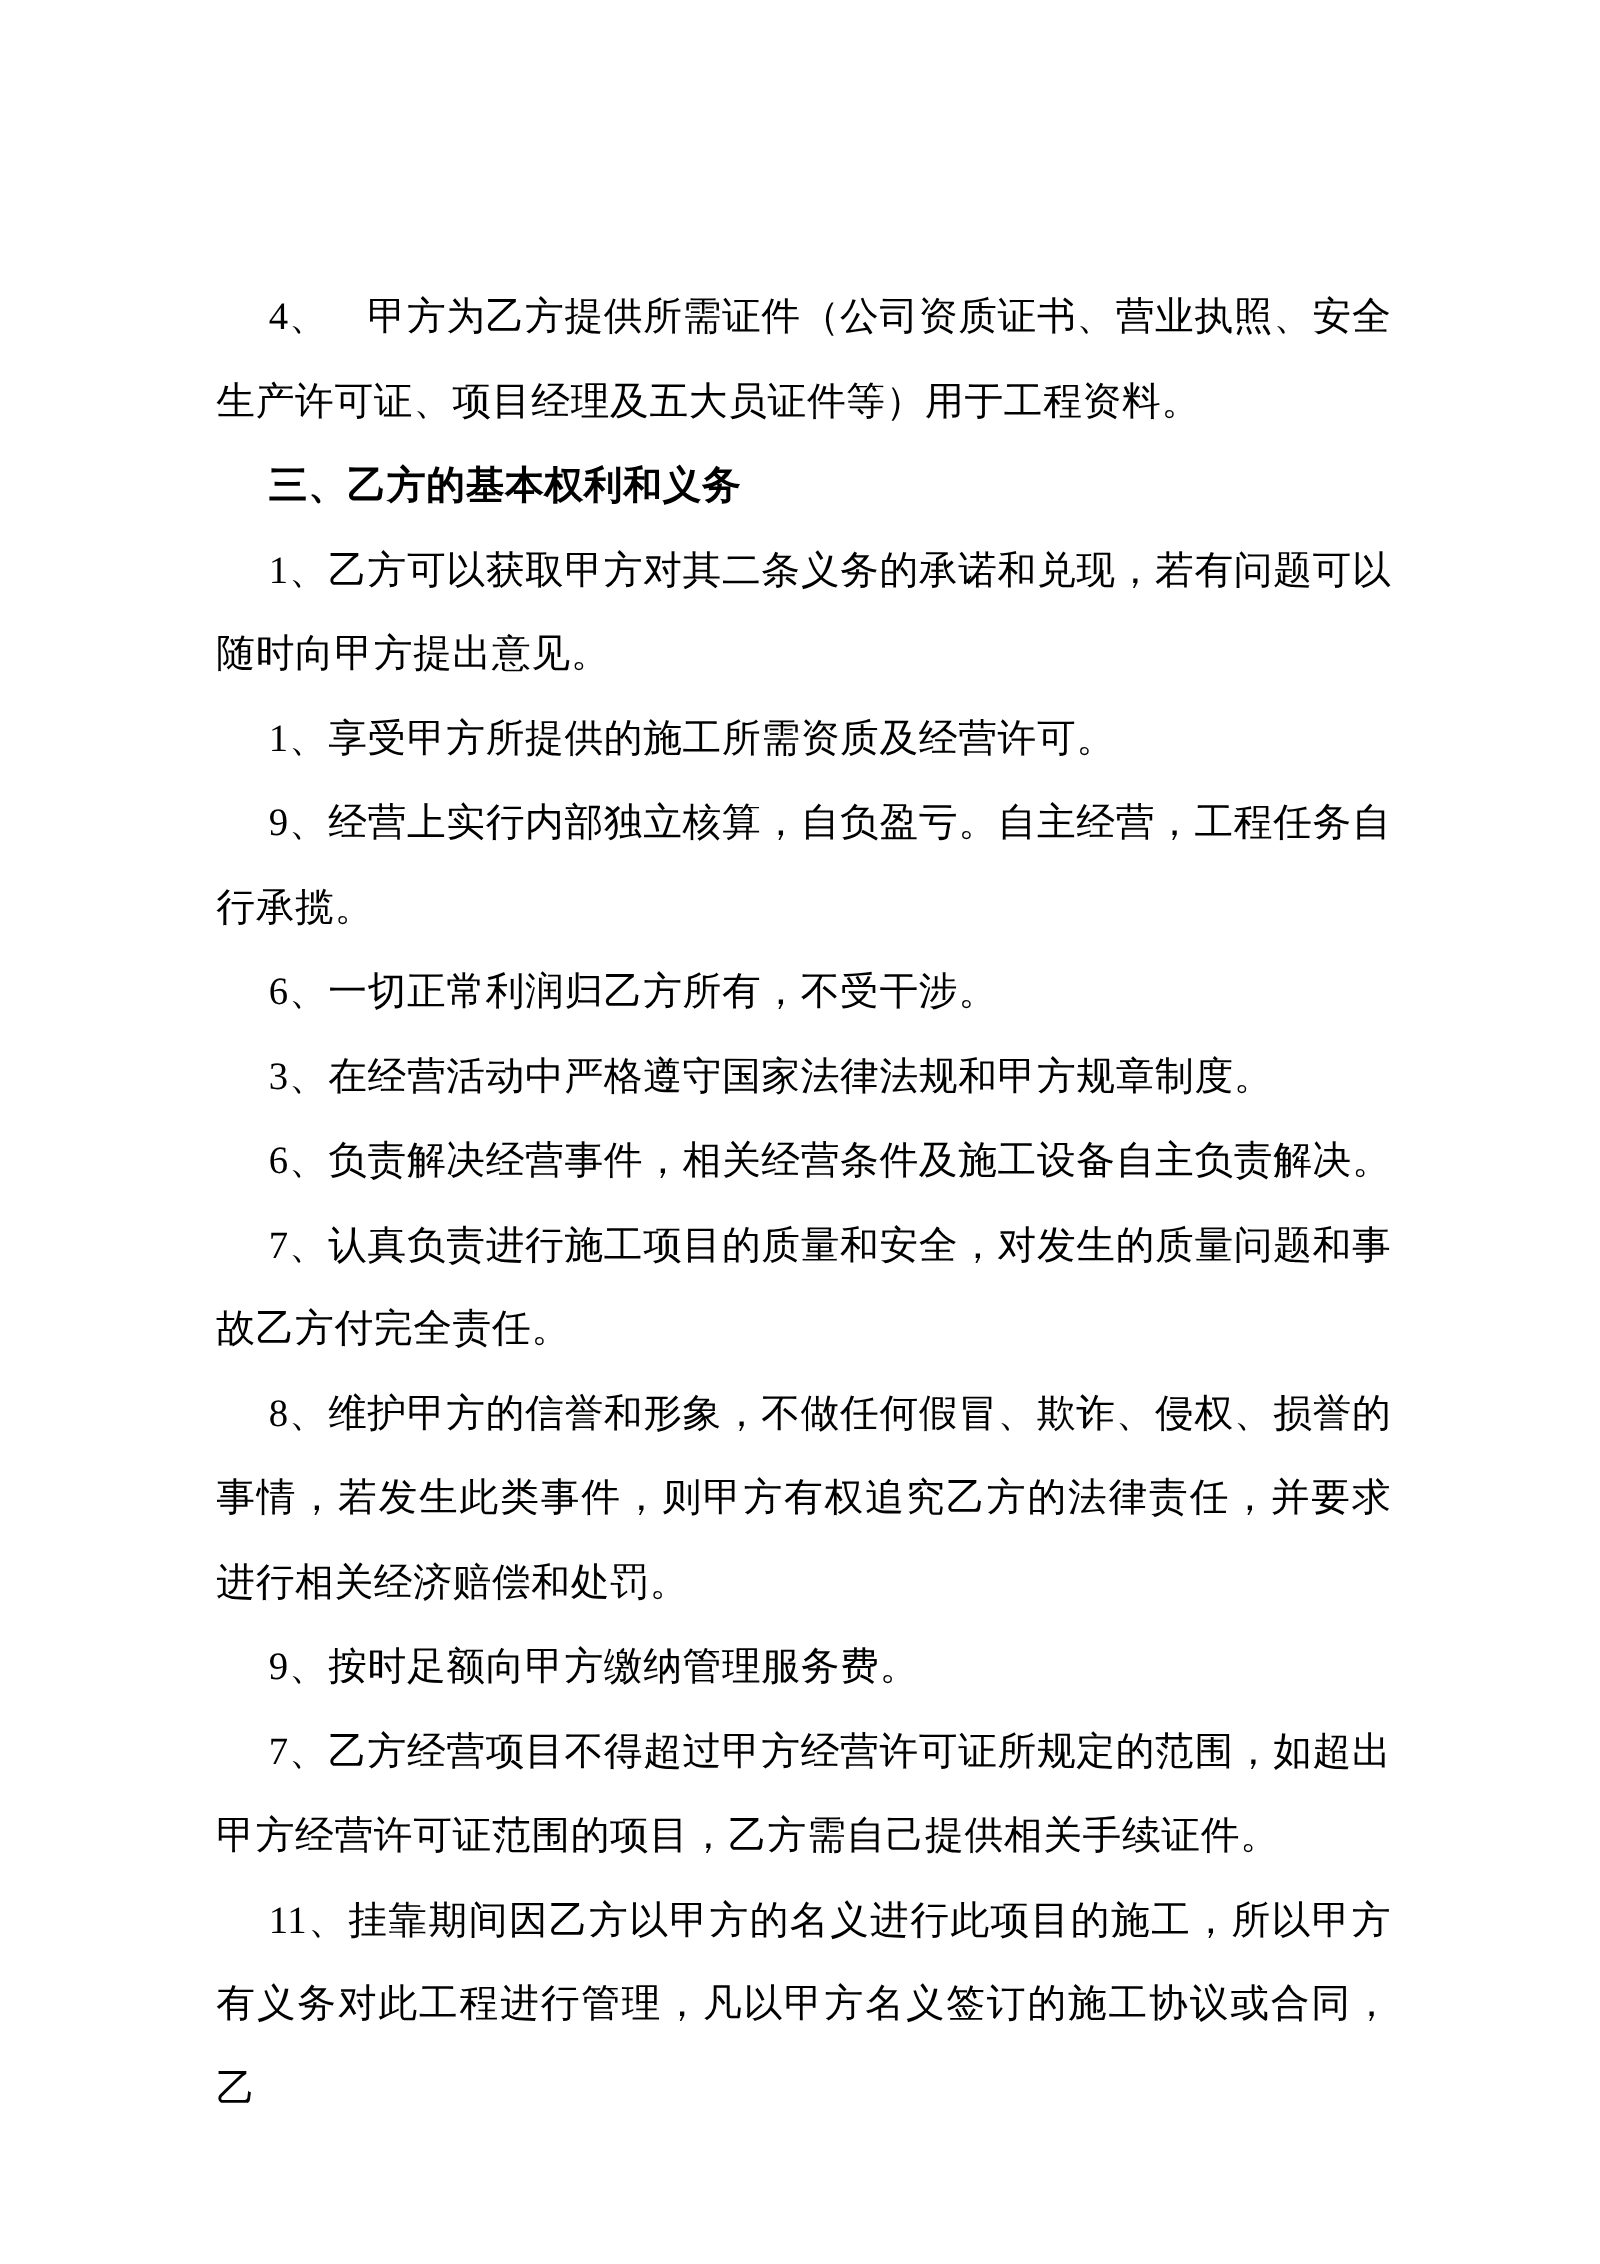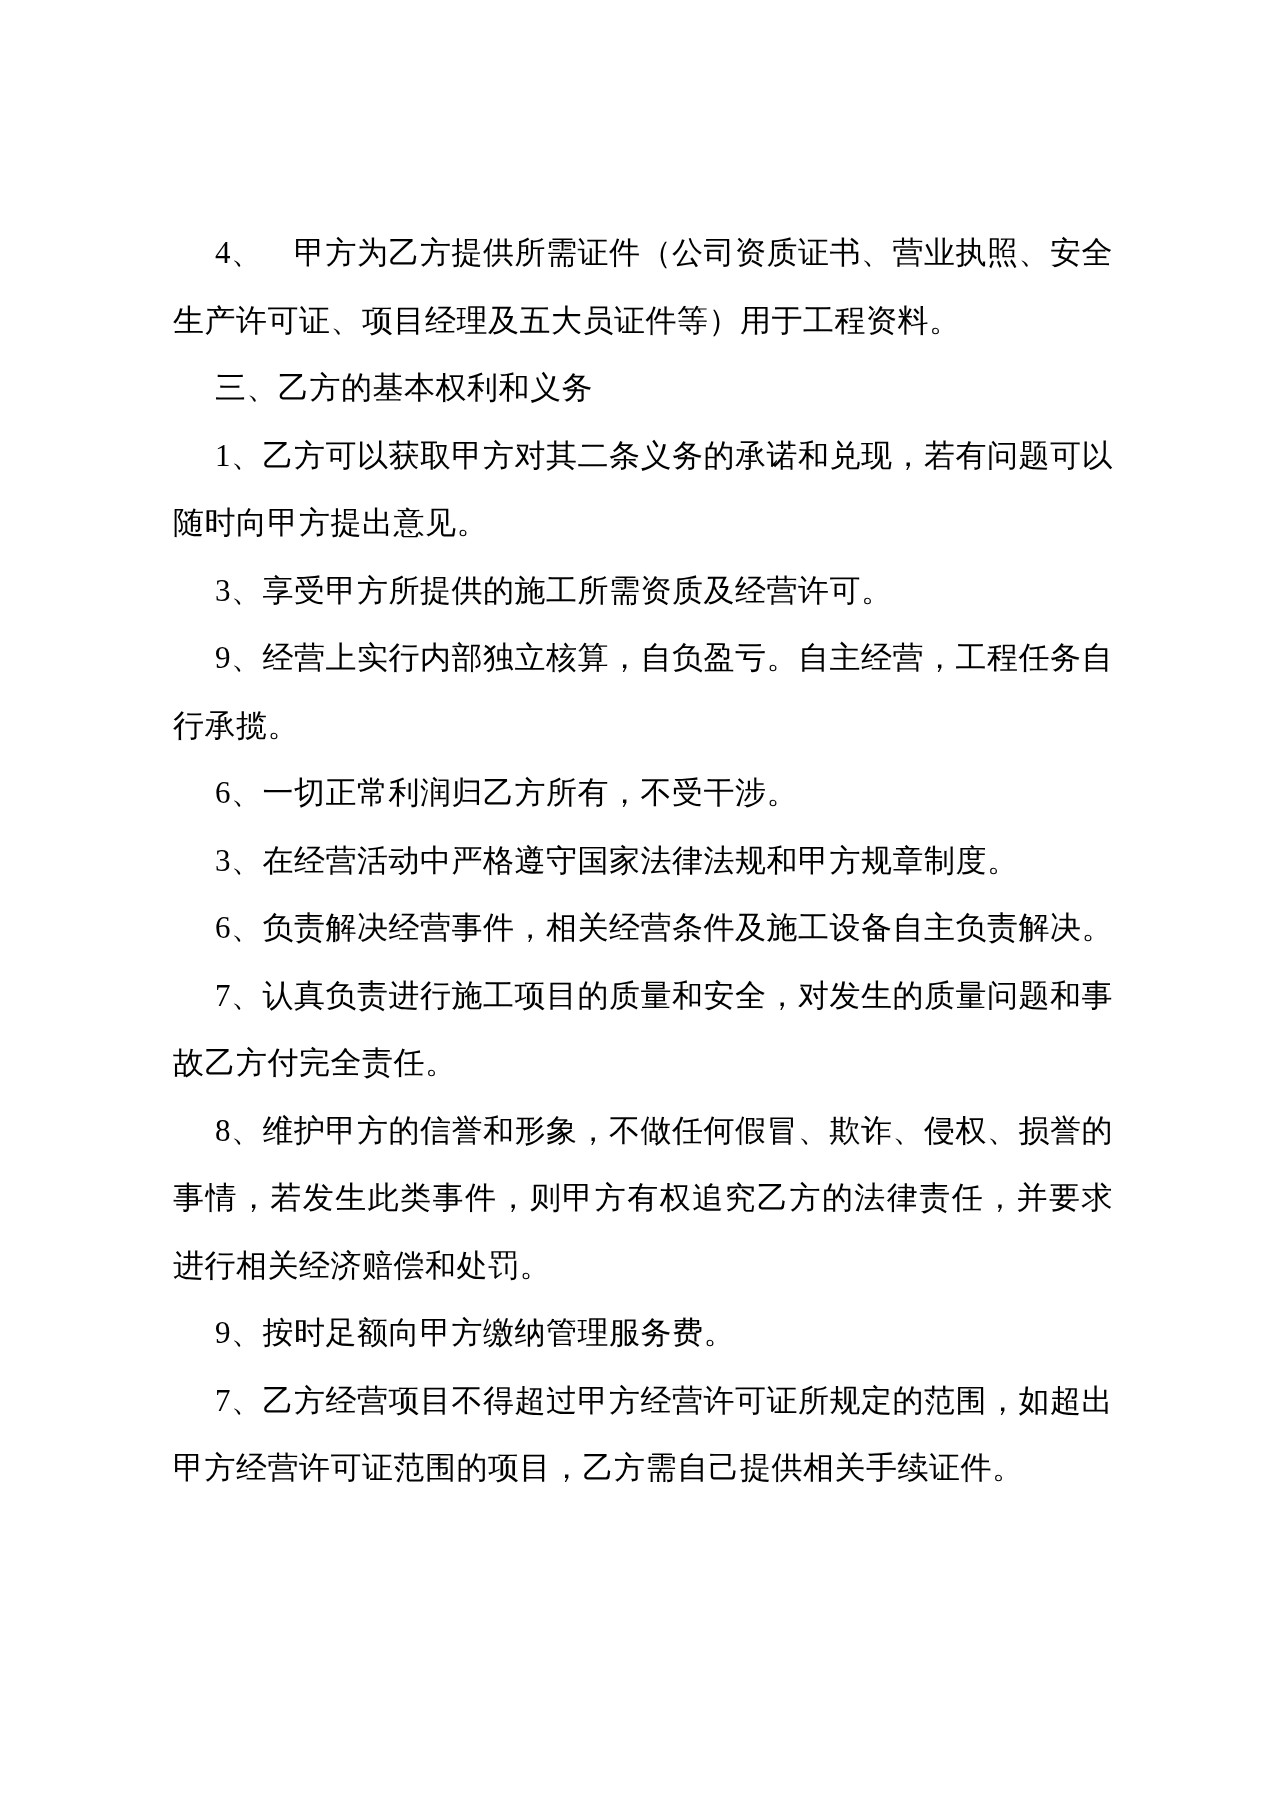--- a/index.html
+++ b/index.html
@@ -26,32 +26,33 @@
     padding: 0;
     font-size: 31px;
     line-height: 67.5px;
     text-align: justify;
     text-justify: inter-ideograph;
     text-indent: 42px;
     letter-spacing: 0.5px;
     word-break: break-all;
   }
   .doc-page p.heading {
-    font-weight: normal;
+    font-weight: bold;
   }
 </style>
 </head>
 <body>
 
 <div class="doc-page">
   <p>4、　甲方为乙方提供所需证件（公司资质证书、营业执照、安全生产许可证、项目经理及五大员证件等）用于工程资料。</p>
   <p class="heading">三、乙方的基本权利和义务</p>
   <p>1、乙方可以获取甲方对其二条义务的承诺和兑现，若有问题可以随时向甲方提出意见。</p>
-  <p>3、享受甲方所提供的施工所需资质及经营许可。</p>
+  <p>1、享受甲方所提供的施工所需资质及经营许可。</p>
   <p>9、经营上实行内部独立核算，自负盈亏。自主经营，工程任务自行承揽。</p>
   <p>6、一切正常利润归乙方所有，不受干涉。</p>
   <p>3、在经营活动中严格遵守国家法律法规和甲方规章制度。</p>
   <p>6、负责解决经营事件，相关经营条件及施工设备自主负责解决。</p>
   <p>7、认真负责进行施工项目的质量和安全，对发生的质量问题和事故乙方付完全责任。</p>
   <p>8、维护甲方的信誉和形象，不做任何假冒、欺诈、侵权、损誉的事情，若发生此类事件，则甲方有权追究乙方的法律责任，并要求进行相关经济赔偿和处罚。</p>
   <p>9、按时足额向甲方缴纳管理服务费。</p>
   <p>7、乙方经营项目不得超过甲方经营许可证所规定的范围，如超出甲方经营许可证范围的项目，乙方需自己提供相关手续证件。</p>
+  <p>11、挂靠期间因乙方以甲方的名义进行此项目的施工，所以甲方有义务对此工程进行管理，凡以甲方名义签订的施工协议或合同，乙</p>
 </div>
 
 </body></html>

